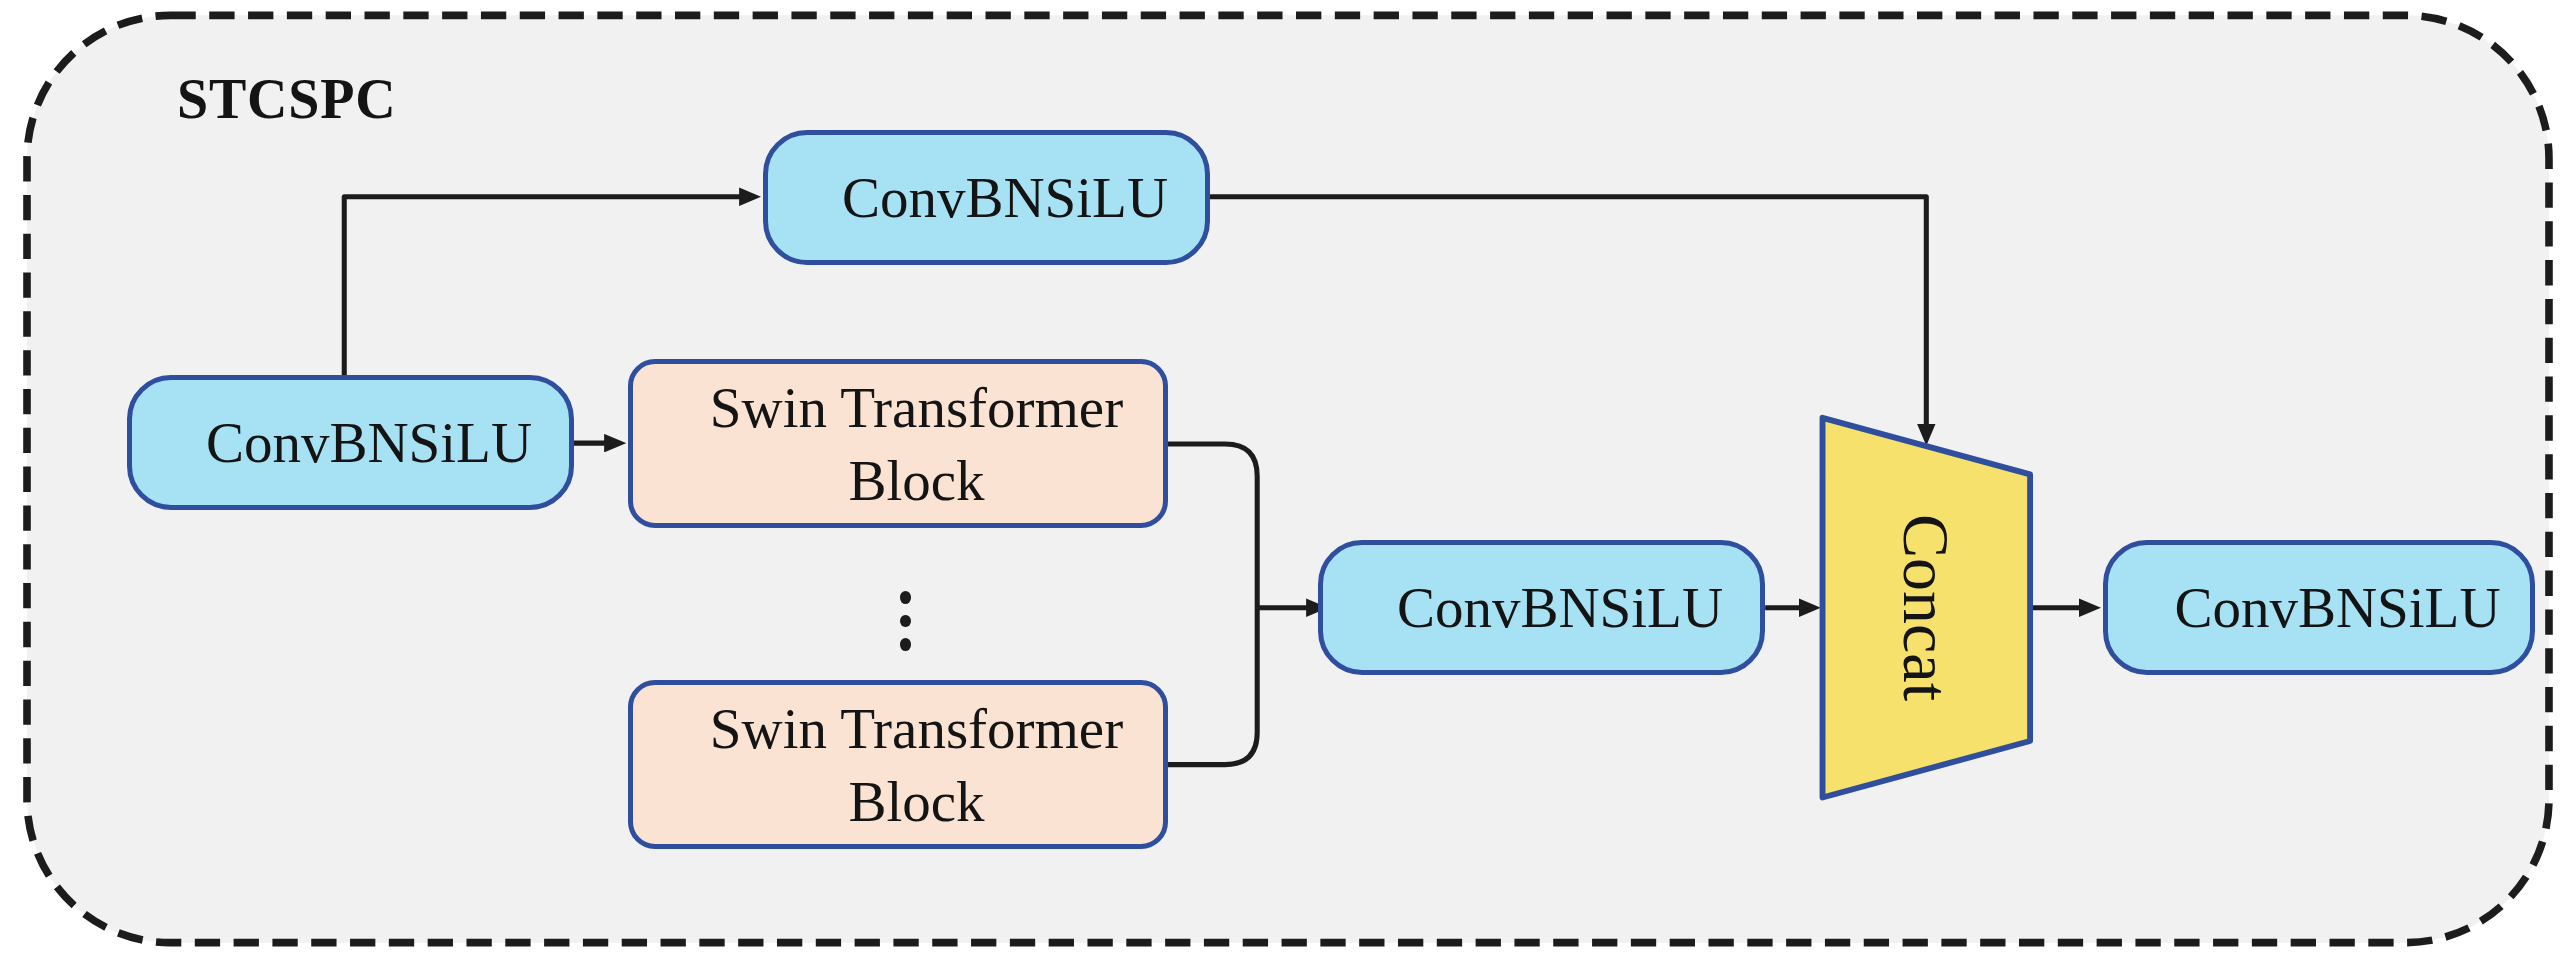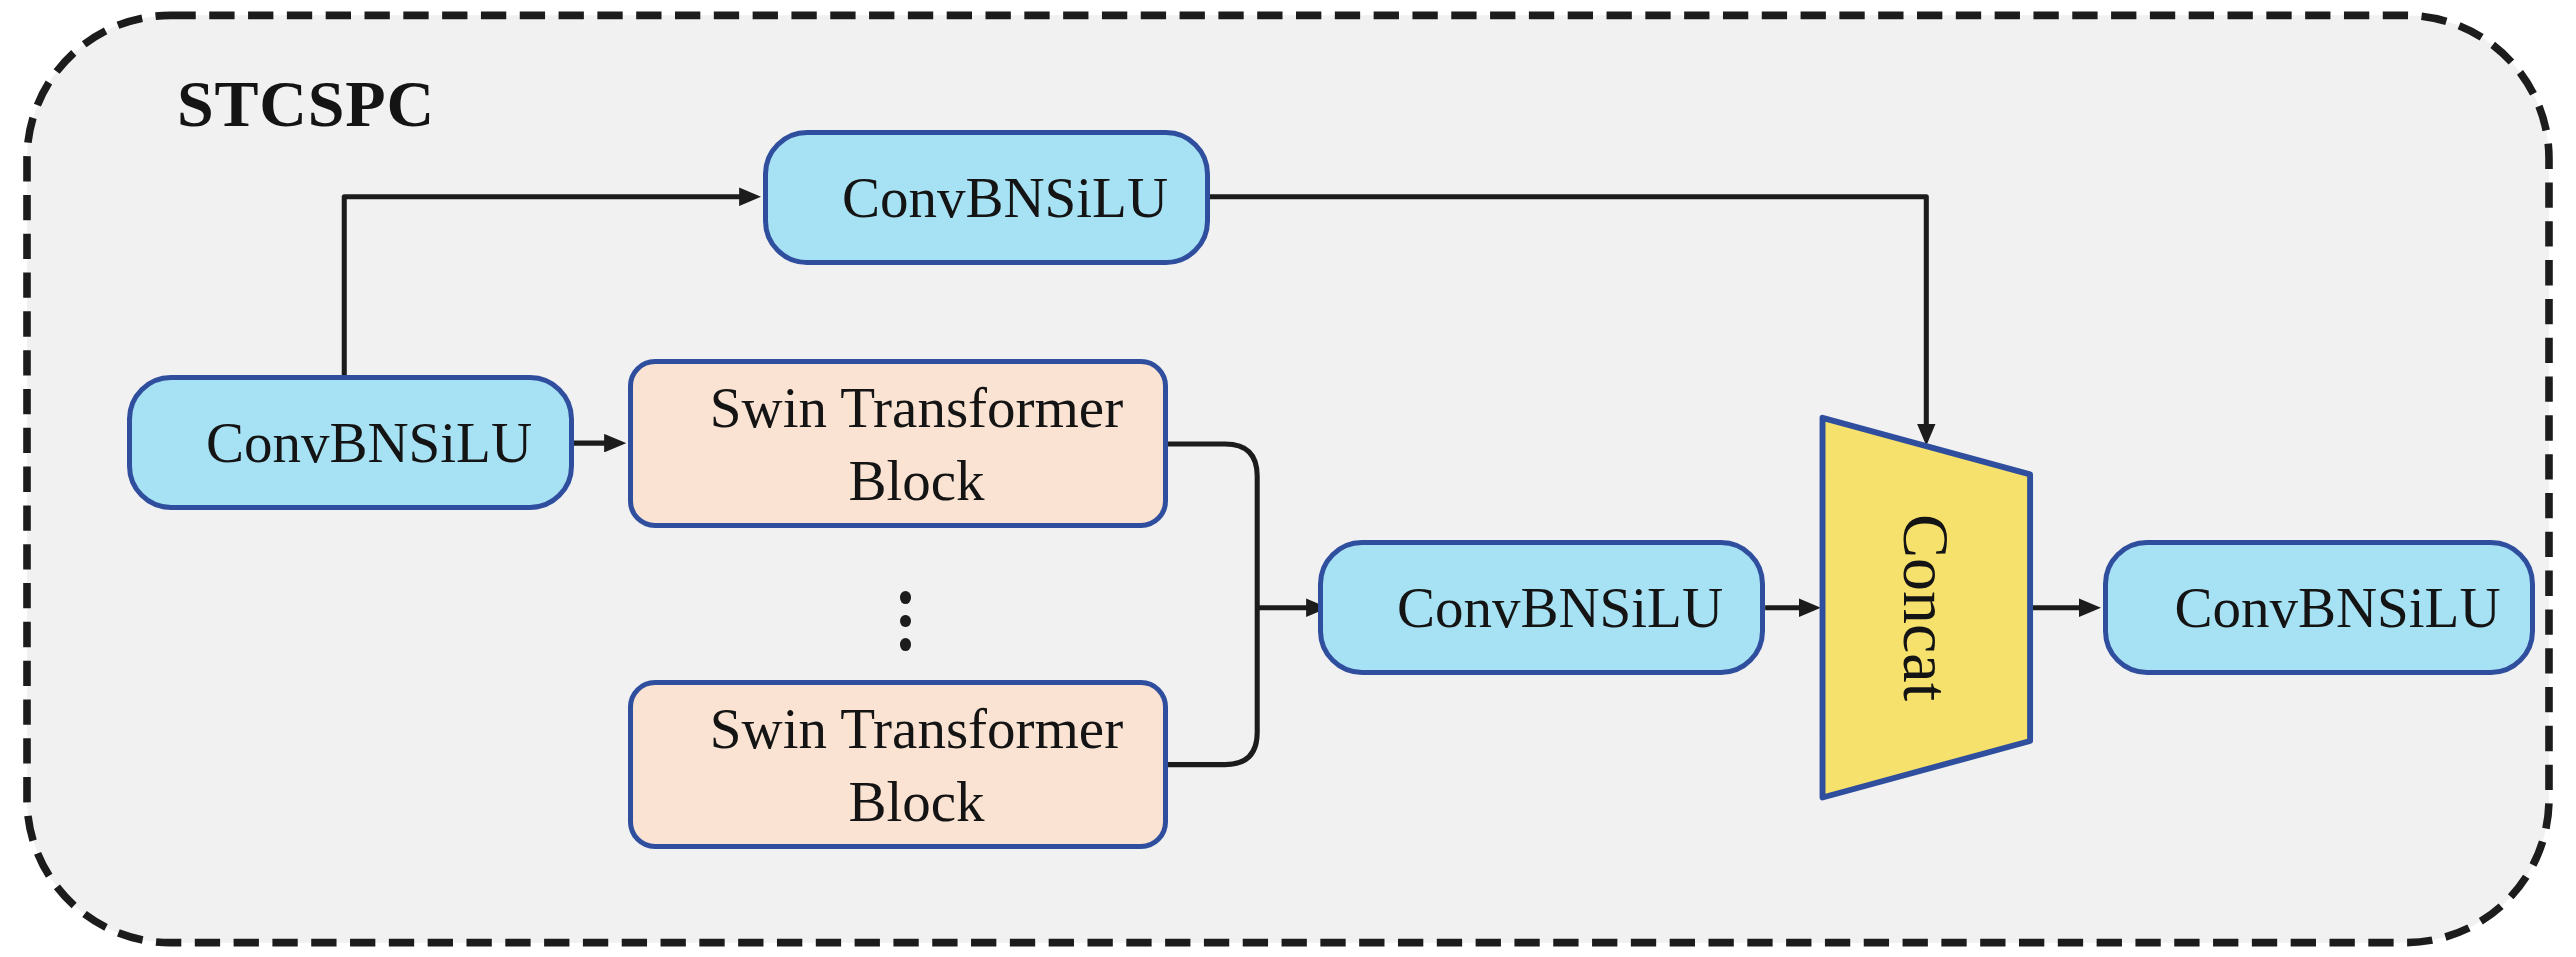--- a/index.html
+++ b/index.html
@@ -17,21 +17,21 @@
     font-family:"Liberation Serif","DejaVu Serif",serif;color:var(--text);
   }
   .canvas{position:absolute;left:0;top:0;width:2576px;height:958px;}
   svg.overlay{position:absolute;left:0;top:0;width:2576px;height:958px;display:block;}
   .panel{fill:var(--panel-bg);stroke:var(--line);stroke-width:9;stroke-dasharray:30 16;}
   .conn{fill:none;stroke:var(--line);stroke-width:6;stroke-linejoin:round;}
   .trap{fill:var(--concat-fill);stroke:var(--block-border);stroke-width:7;stroke-linejoin:round;}
   #arrowhead-path{fill:var(--line);}
   .diagram-title{
     position:absolute;left:177px;top:71px;
-    font-size:66px;font-weight:bold;line-height:1;letter-spacing:0.8px;
+    font-size:56px;font-weight:bold;line-height:1;letter-spacing:0.8px;
   }
   .block{
     position:absolute;box-sizing:border-box;
     border:5px solid var(--block-border);
     display:flex;align-items:center;justify-content:center;
     text-align:center;font-size:57px;line-height:73px;color:var(--text);padding-left:37px;
   }
   .block.conv{background:var(--conv-fill);border-radius:44px;}
   .block.swin{background:var(--swin-fill);border-radius:27px;}
   .block.swin span{display:block;max-width:439px;}

